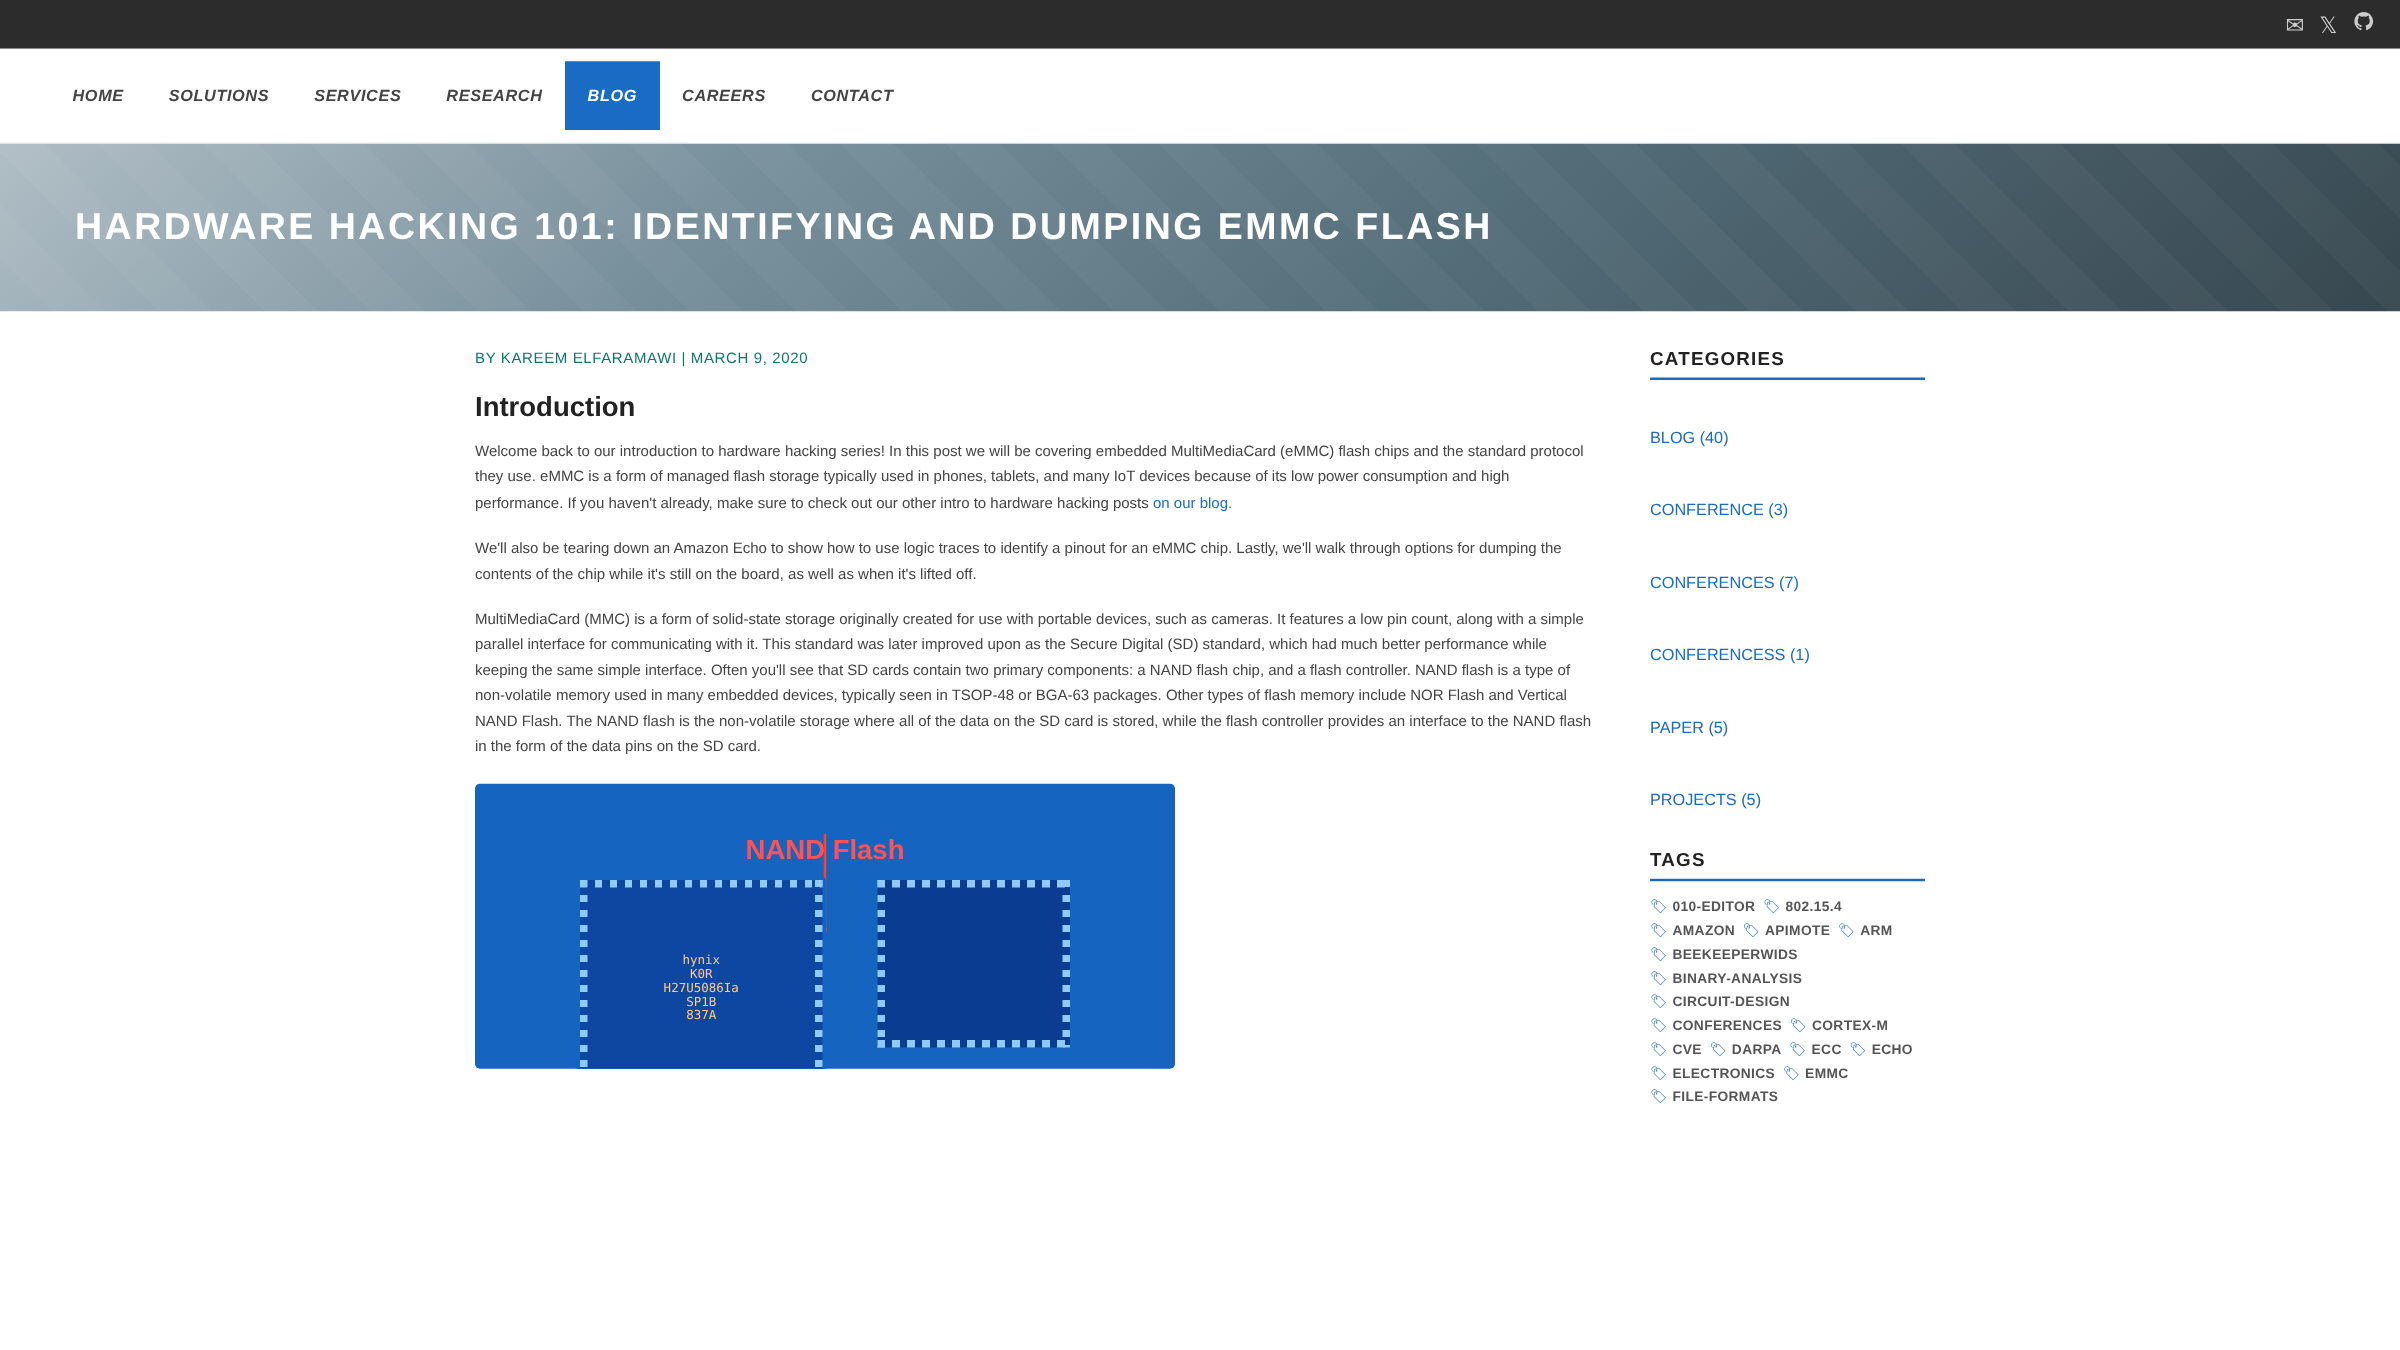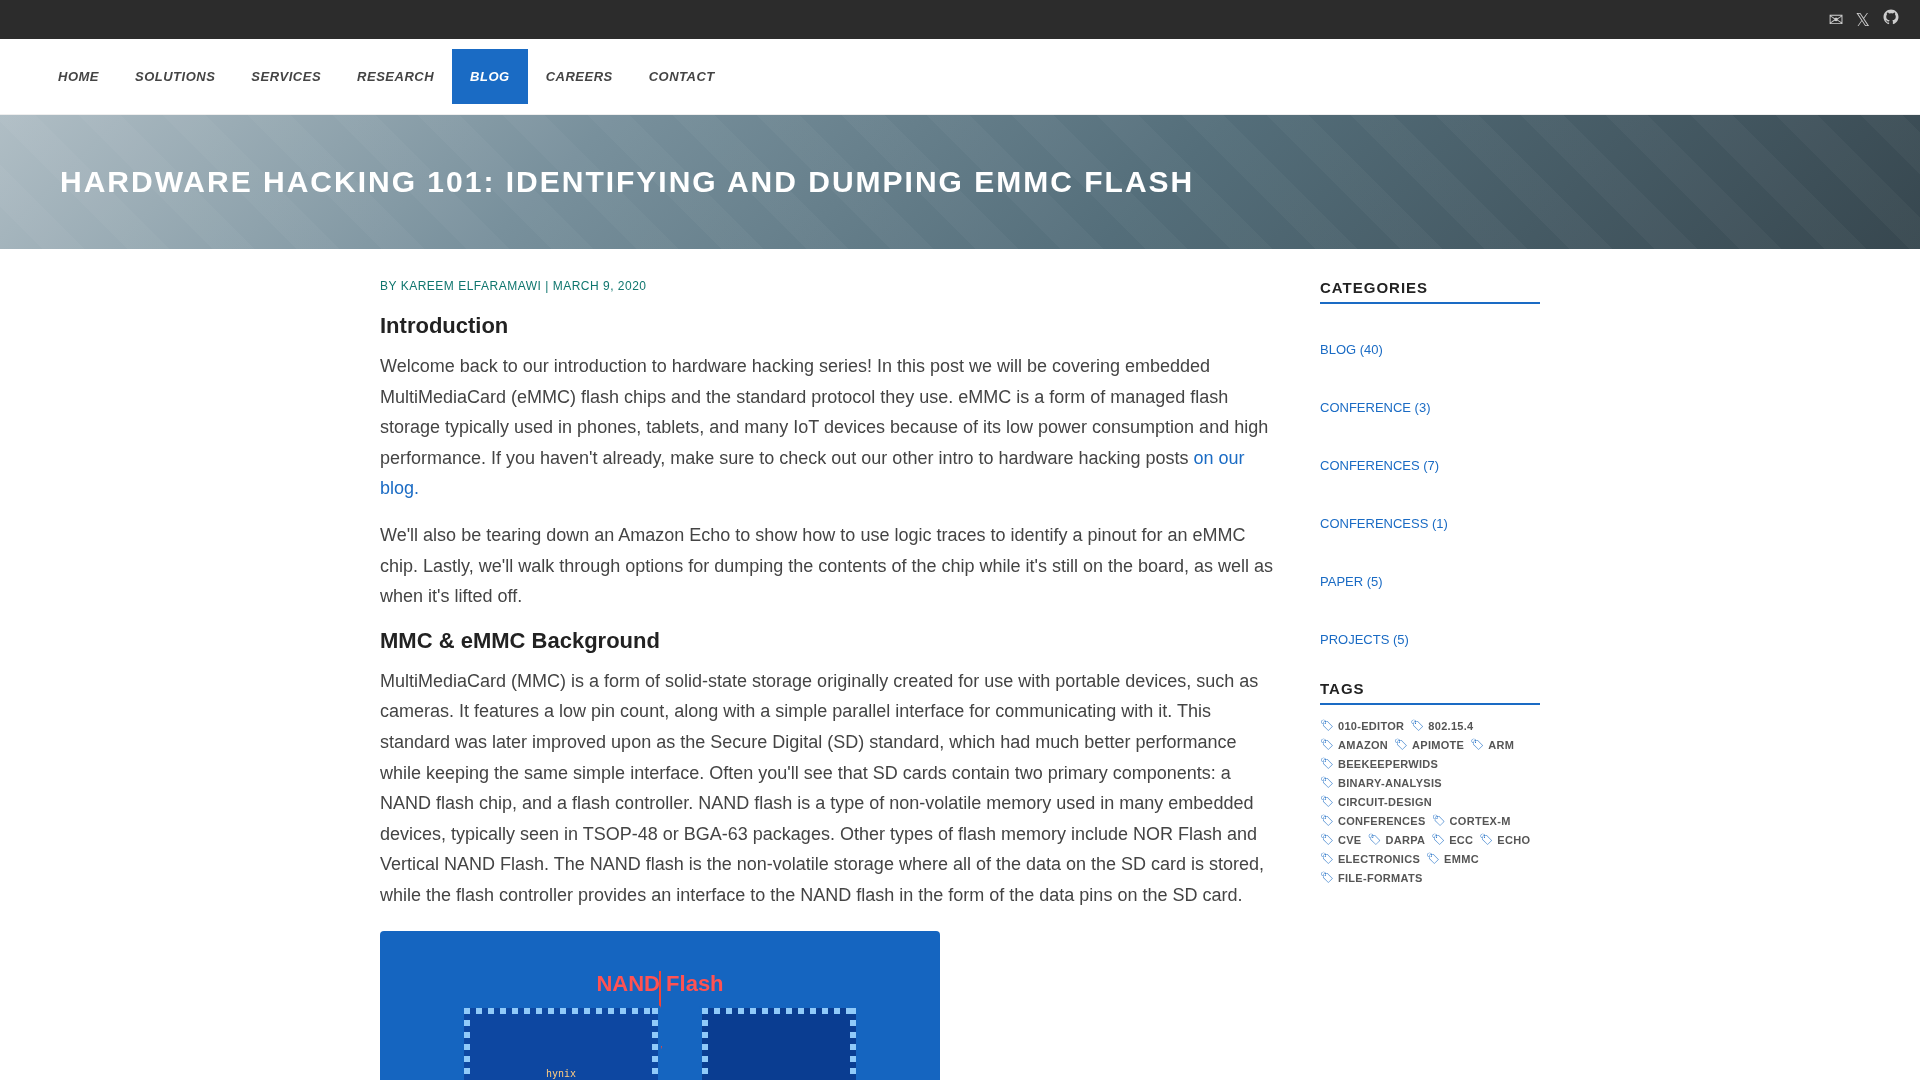--- a/index.html
+++ b/index.html
@@ -116,21 +116,21 @@
       text-transform: uppercase;
       letter-spacing: 0.5px;
     }
     .article-h2 {
       font-size: 22px;
       font-weight: 700;
       color: #222;
       margin-bottom: 12px;
     }
     .article-p {
-      font-size: 18px;
+      font-size: 12px;
       line-height: 1.7;
       color: #444;
       margin-bottom: 16px;
     }
     .article-link {
       color: #1a6bc4;
       text-decoration: none;
     }
 
     
@@ -286,21 +286,20 @@
   <div class="article-area">
     <div class="article-meta">BY KAREEM ELFARAMAWI | MARCH 9, 2020</div>
 
     <h2 class="article-h2">Introduction</h2>
     <p class="article-p">
       <span>Welcome back to our introduction to hardware hacking series! In this post we will be covering embedded MultiMediaCard (eMMC) flash chips and the standard protocol they use. eMMC is a form of managed flash storage typically used in phones, tablets, and many IoT devices because of its low power consumption and high performance. If you haven't already, make sure to check out our other intro to hardware hacking posts</span>
       <a class="article-link" href="#">on our blog.</a>
     </p>
     <p class="article-p">We'll also be tearing down an Amazon Echo to show how to use logic traces to identify a pinout for an eMMC chip. Lastly, we'll walk through options for dumping the contents of the chip while it's still on the board, as well as when it's lifted off.</p>
 
-    <h2 class="article-h2">MMC &amp; eMMC Background</h2>
     <p class="article-p">MultiMediaCard (MMC) is a form of solid-state storage originally created for use with portable devices, such as cameras. It features a low pin count, along with a simple parallel interface for communicating with it. This standard was later improved upon as the Secure Digital (SD) standard, which had much better performance while keeping the same simple interface. Often you'll see that SD cards contain two primary components: a NAND flash chip, and a flash controller. NAND flash is a type of non-volatile memory used in many embedded devices, typically seen in TSOP-48 or BGA-63 packages. Other types of flash memory include NOR Flash and Vertical NAND Flash. The NAND flash is the non-volatile storage where all of the data on the SD card is stored, while the flash controller provides an interface to the NAND flash in the form of the data pins on the SD card.</p>
 
     <div class="article-image">
       <span class="image-label">NAND Flash</span>
 
       <svg style="position:absolute;top:40px;left:50%;transform:translateX(-50%)" width="4" height="80">
         <line x1="2" y1="0" x2="2" y2="80" stroke="#f44336" stroke-width="2"></line>
         <polygon points="0,75 4,75 2,82" fill="#f44336"></polygon>
       </svg>
       <div style="display:flex;gap:38px;margin-top:60px;">

